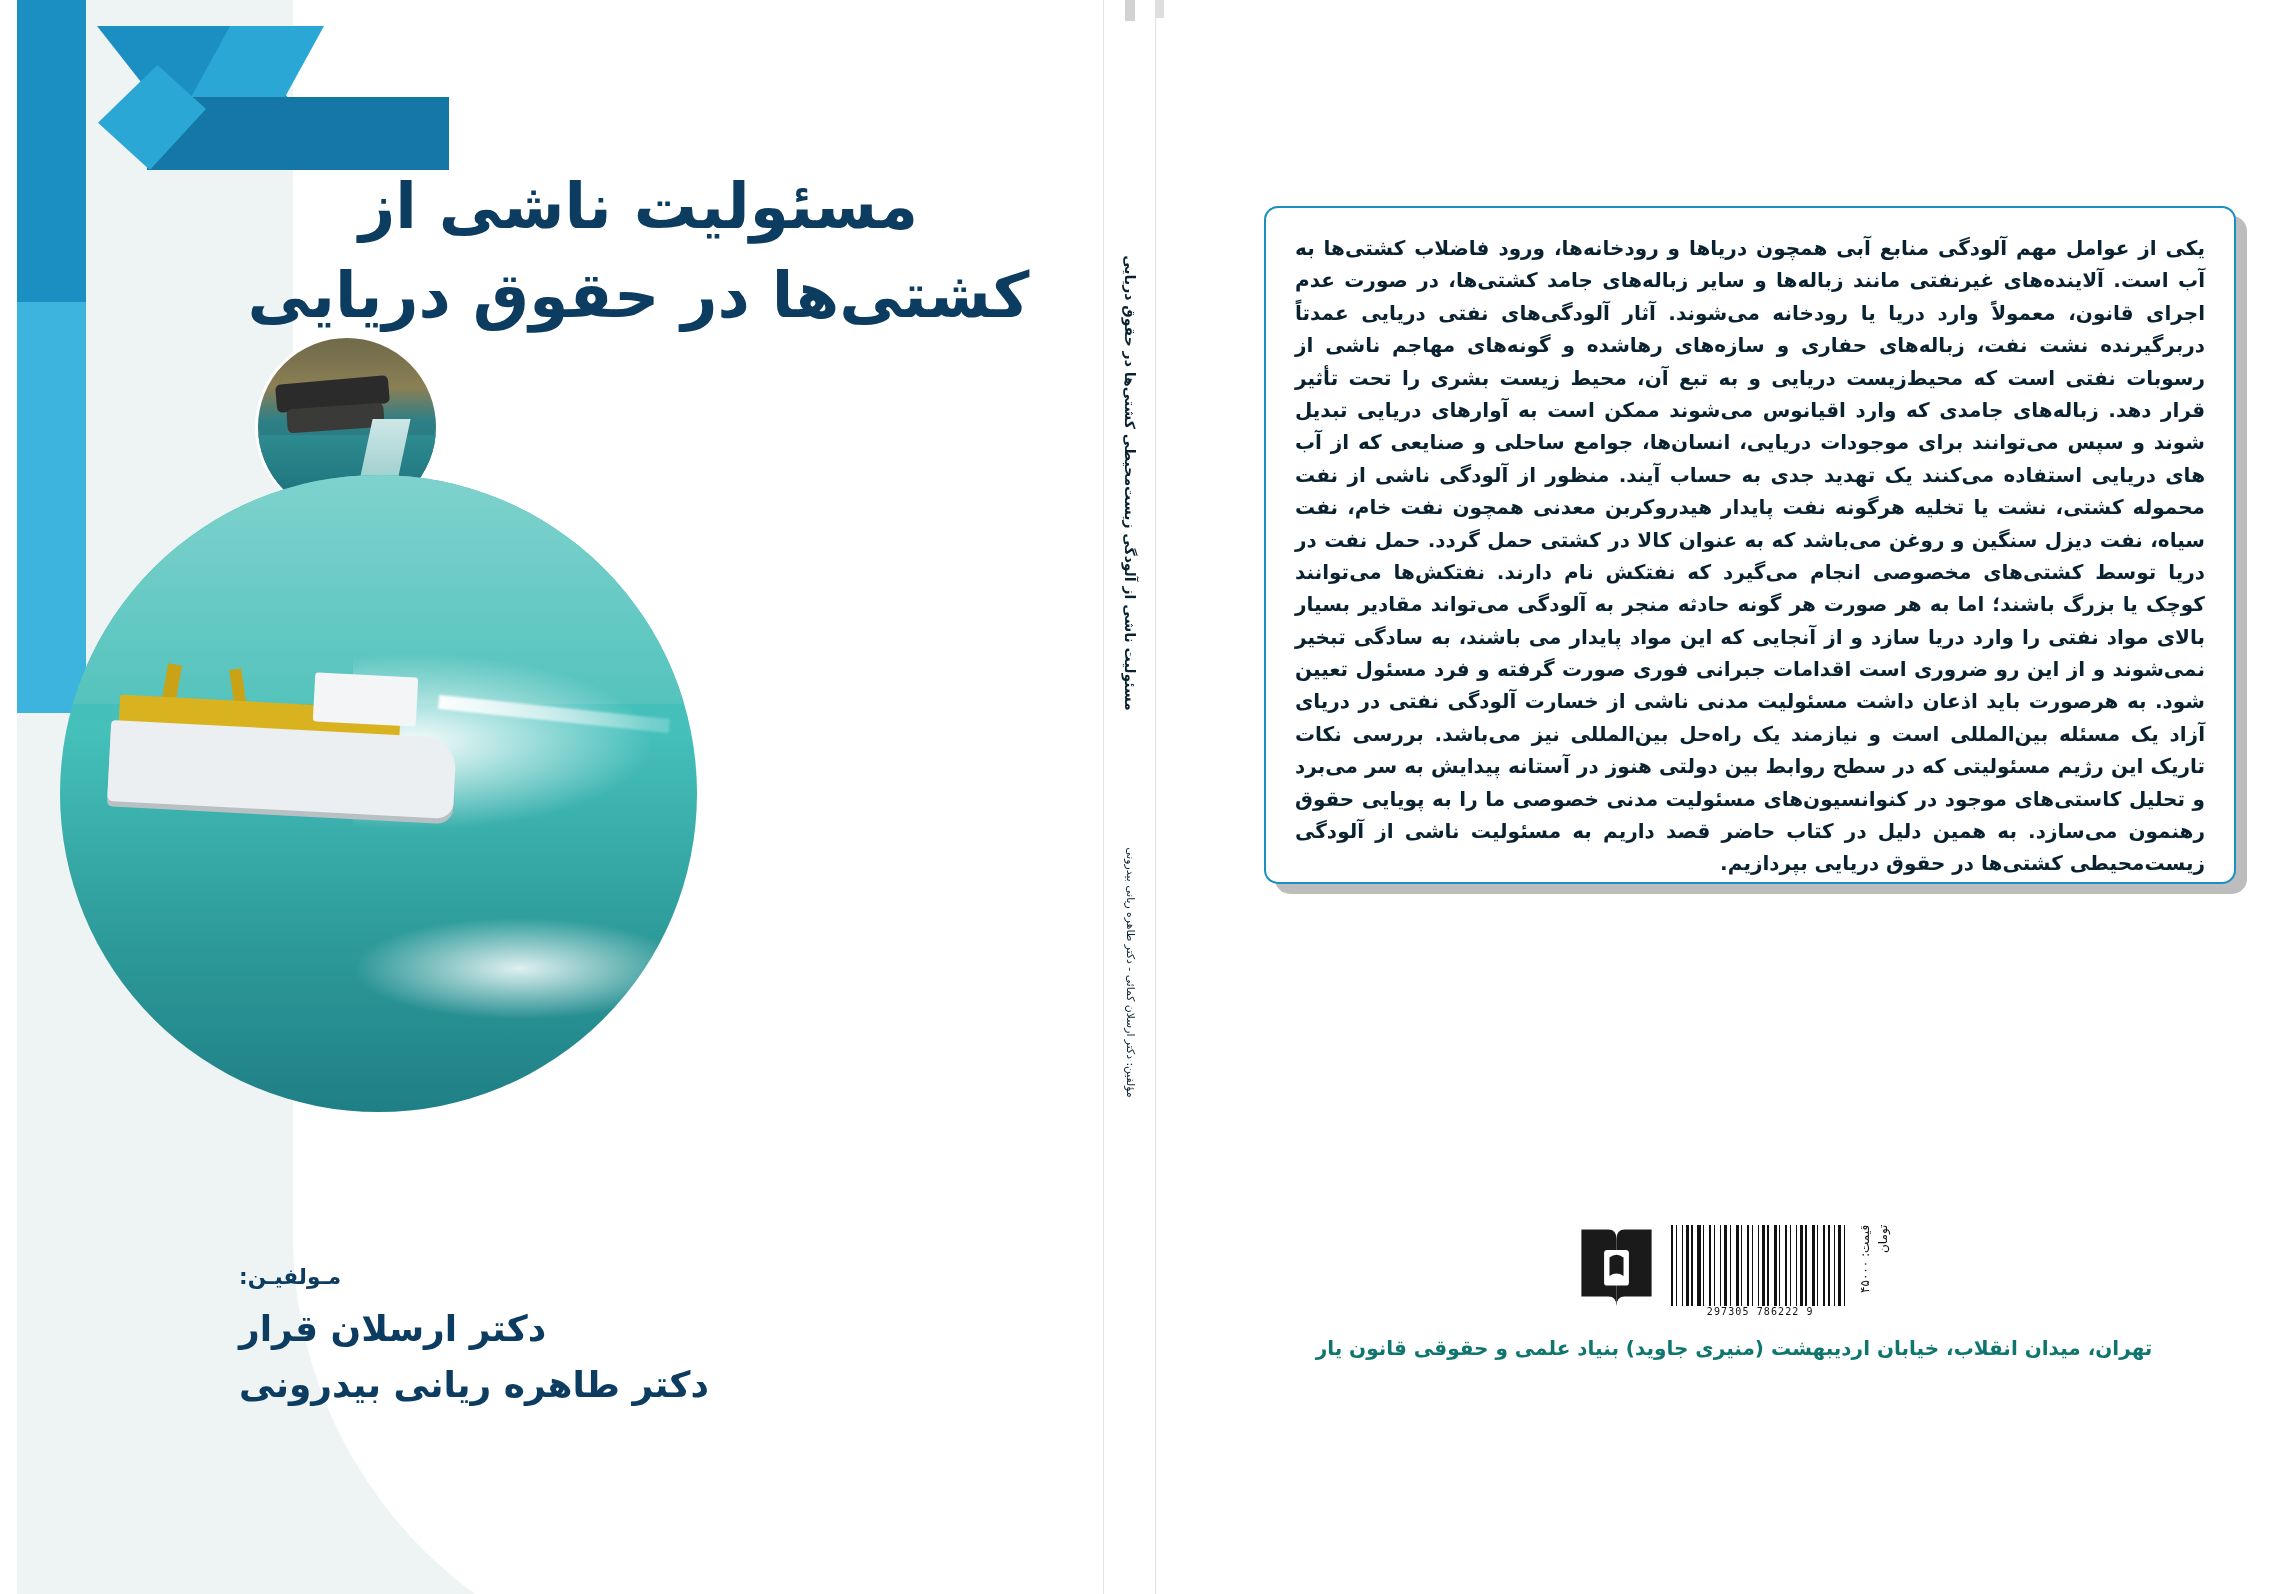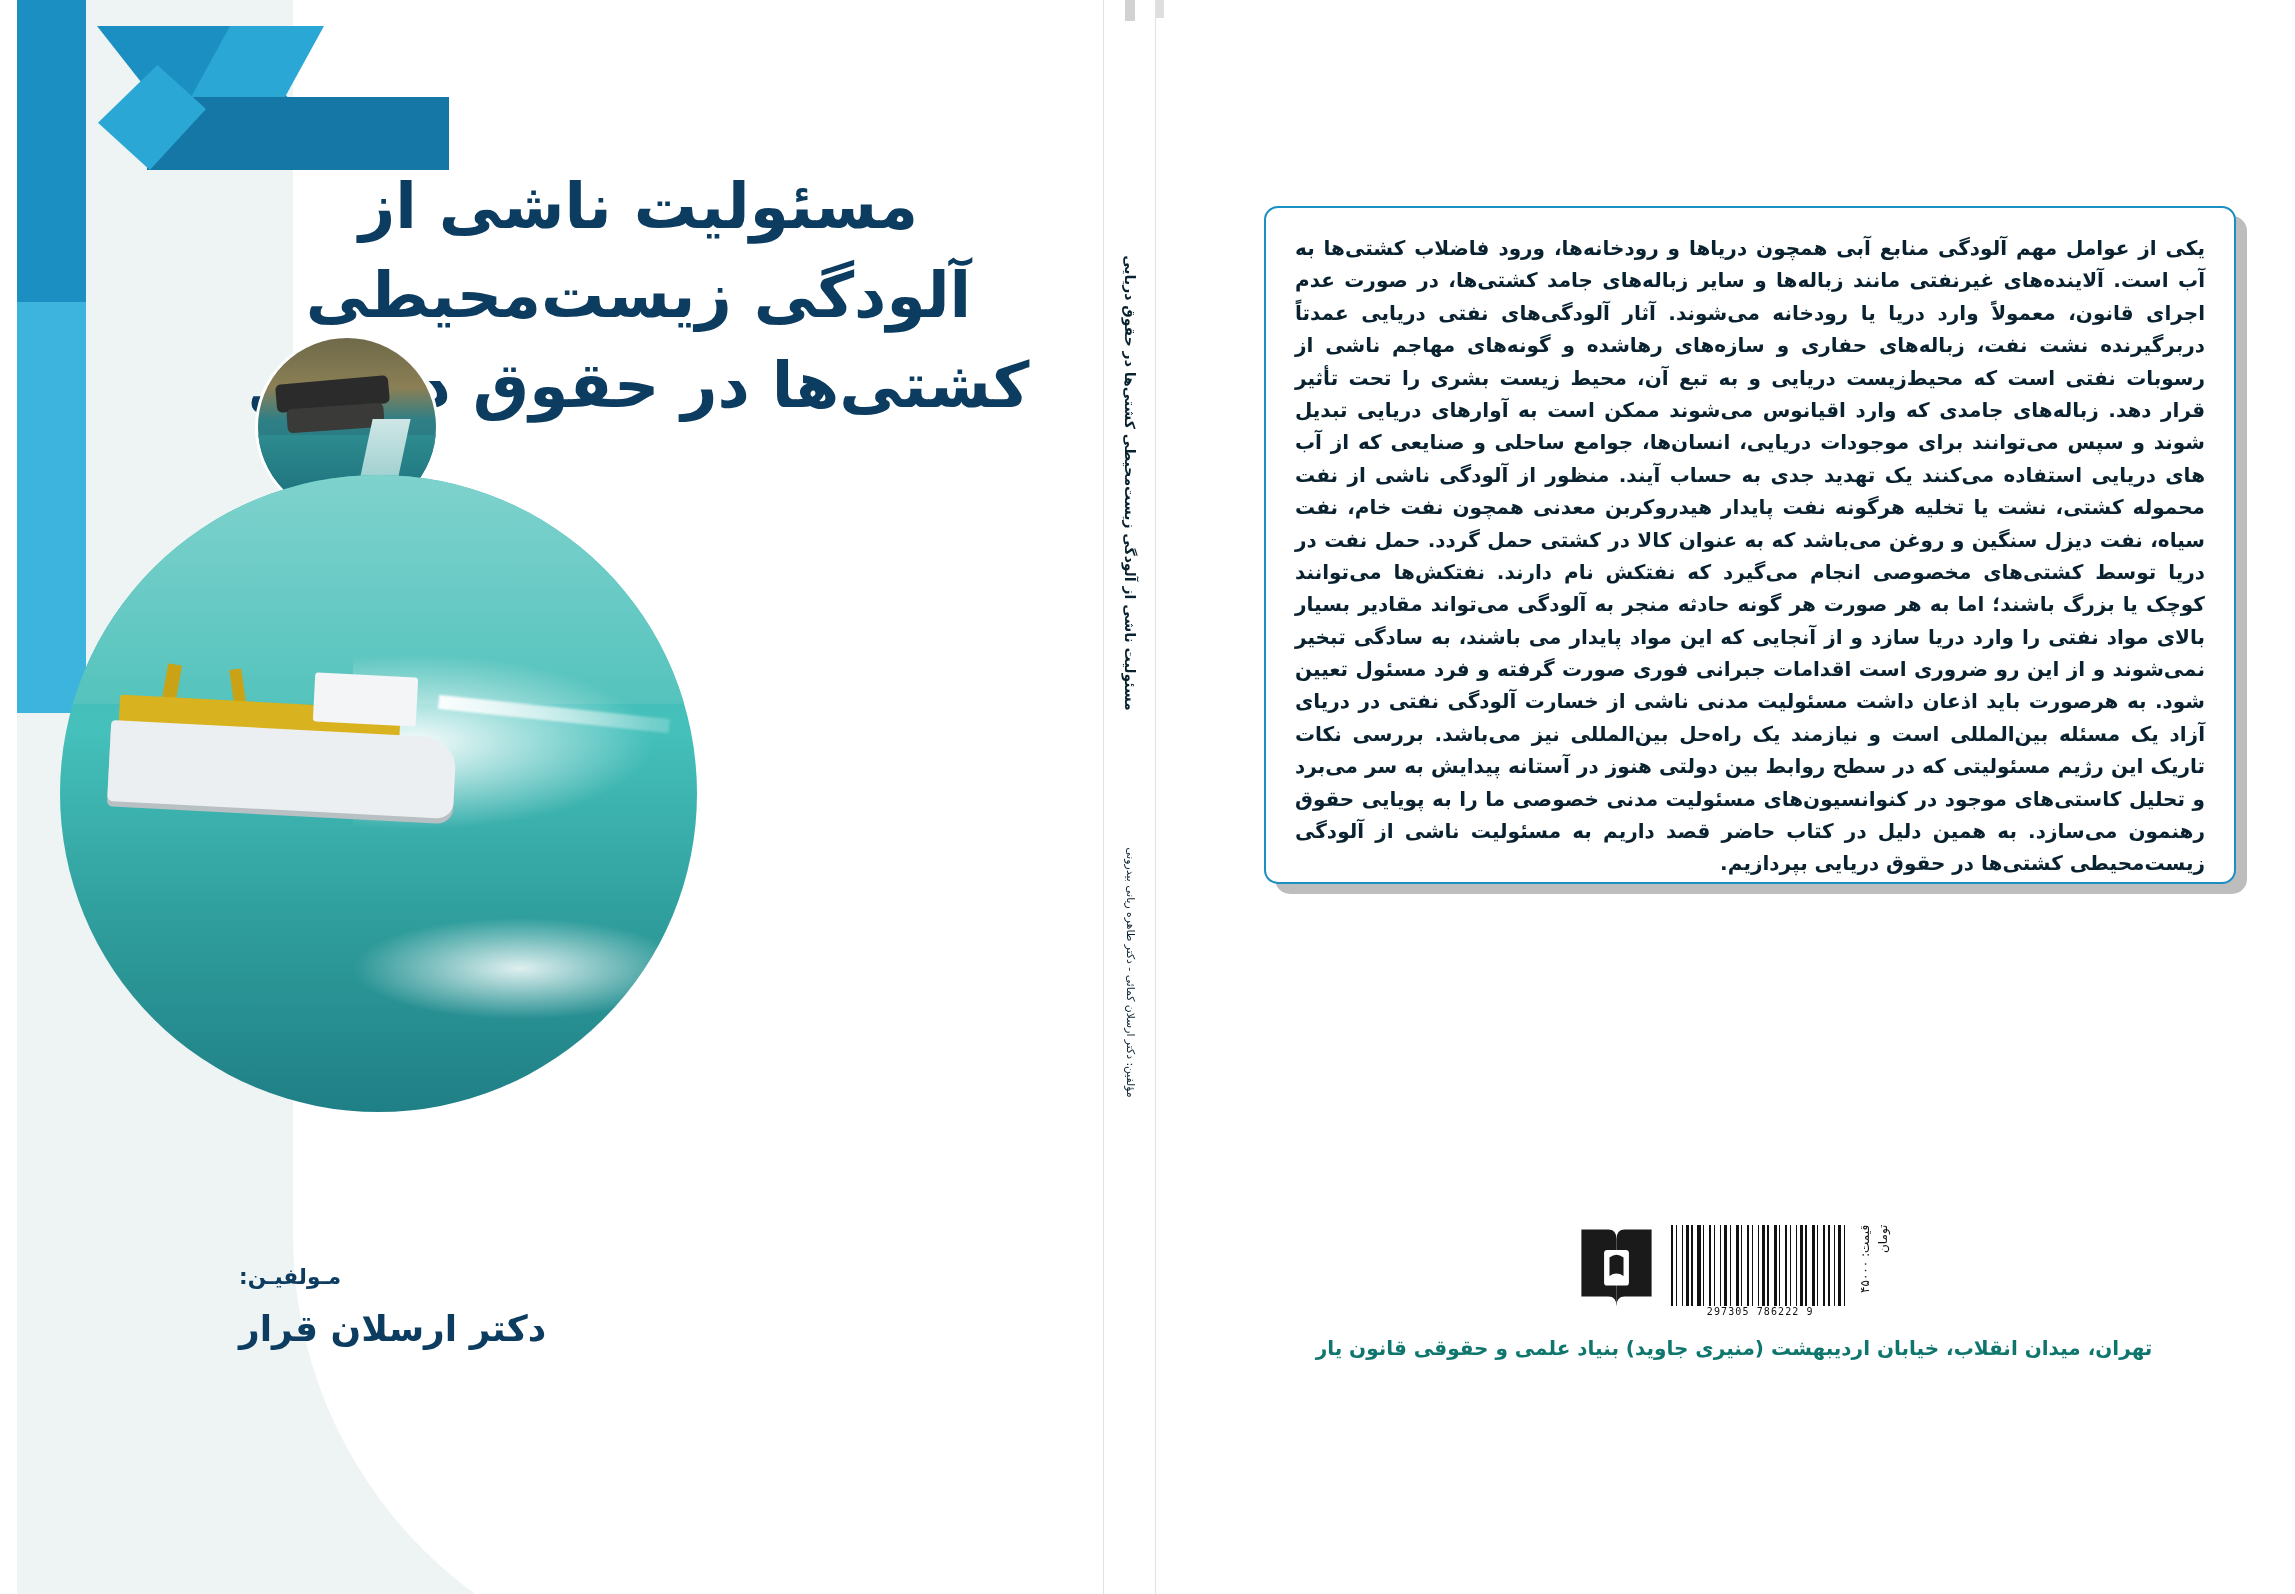--- a/index.html
+++ b/index.html
@@ -442,21 +442,20 @@
     <div class="left-band"></div>
     <div class="left-band-dark"></div>
 
     <div class="mark-1"></div>
     <div class="mark-2"></div>
     <div class="mark-3"></div>
     <div class="mark-4"></div>
 
     <div class="front-title">
       <div>مسئولیت ناشی از</div>
-      <div>آلودگی زیست‌محیطی</div>
       <div>کشتی‌ها در حقوق دریایی</div>
     </div>
 
     <div class="photo-small">
       <div class="water"></div>
       <div class="pipe"></div>
       <div class="pipe2"></div>
       <div class="flow"></div>
     </div>
 
@@ -468,17 +467,18 @@
       <div class="ship-deck"></div>
       <div class="ship-house"></div>
       <div class="ship-hull"></div>
       <div class="jet"></div>
       <div class="foam"></div>
     </div>
 
     <div class="authors-block">
       <div class="authors-label">مـولفیـن:</div>
       <div class="author-name">دکتر ارسلان قرار</div>
+      <div class="author-name">دکتر طاهره ریانی بیدرونی</div>
     </div>
   </div>
 
 </div>
 
 
 </body></html>

